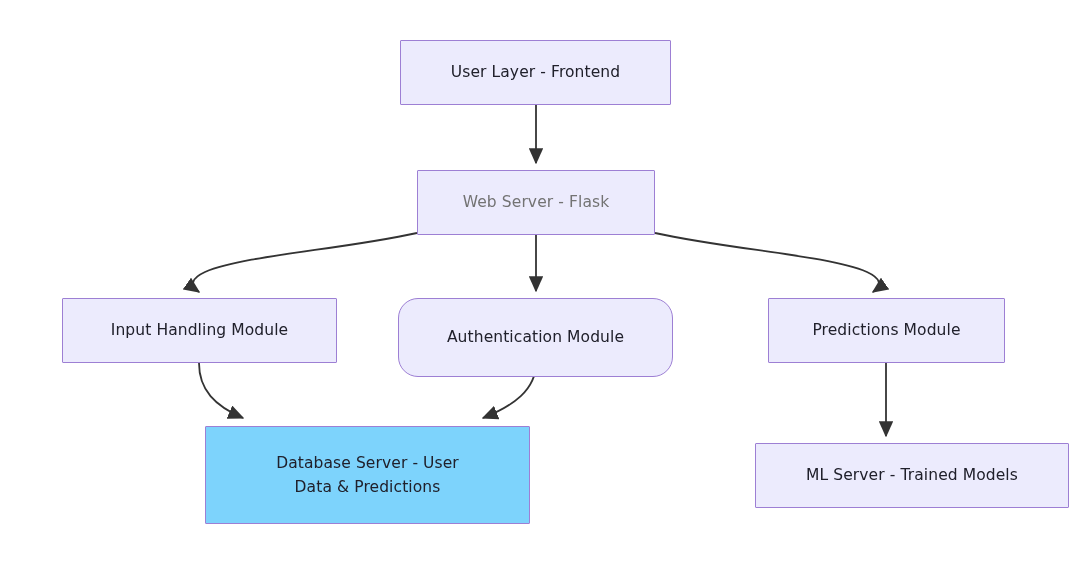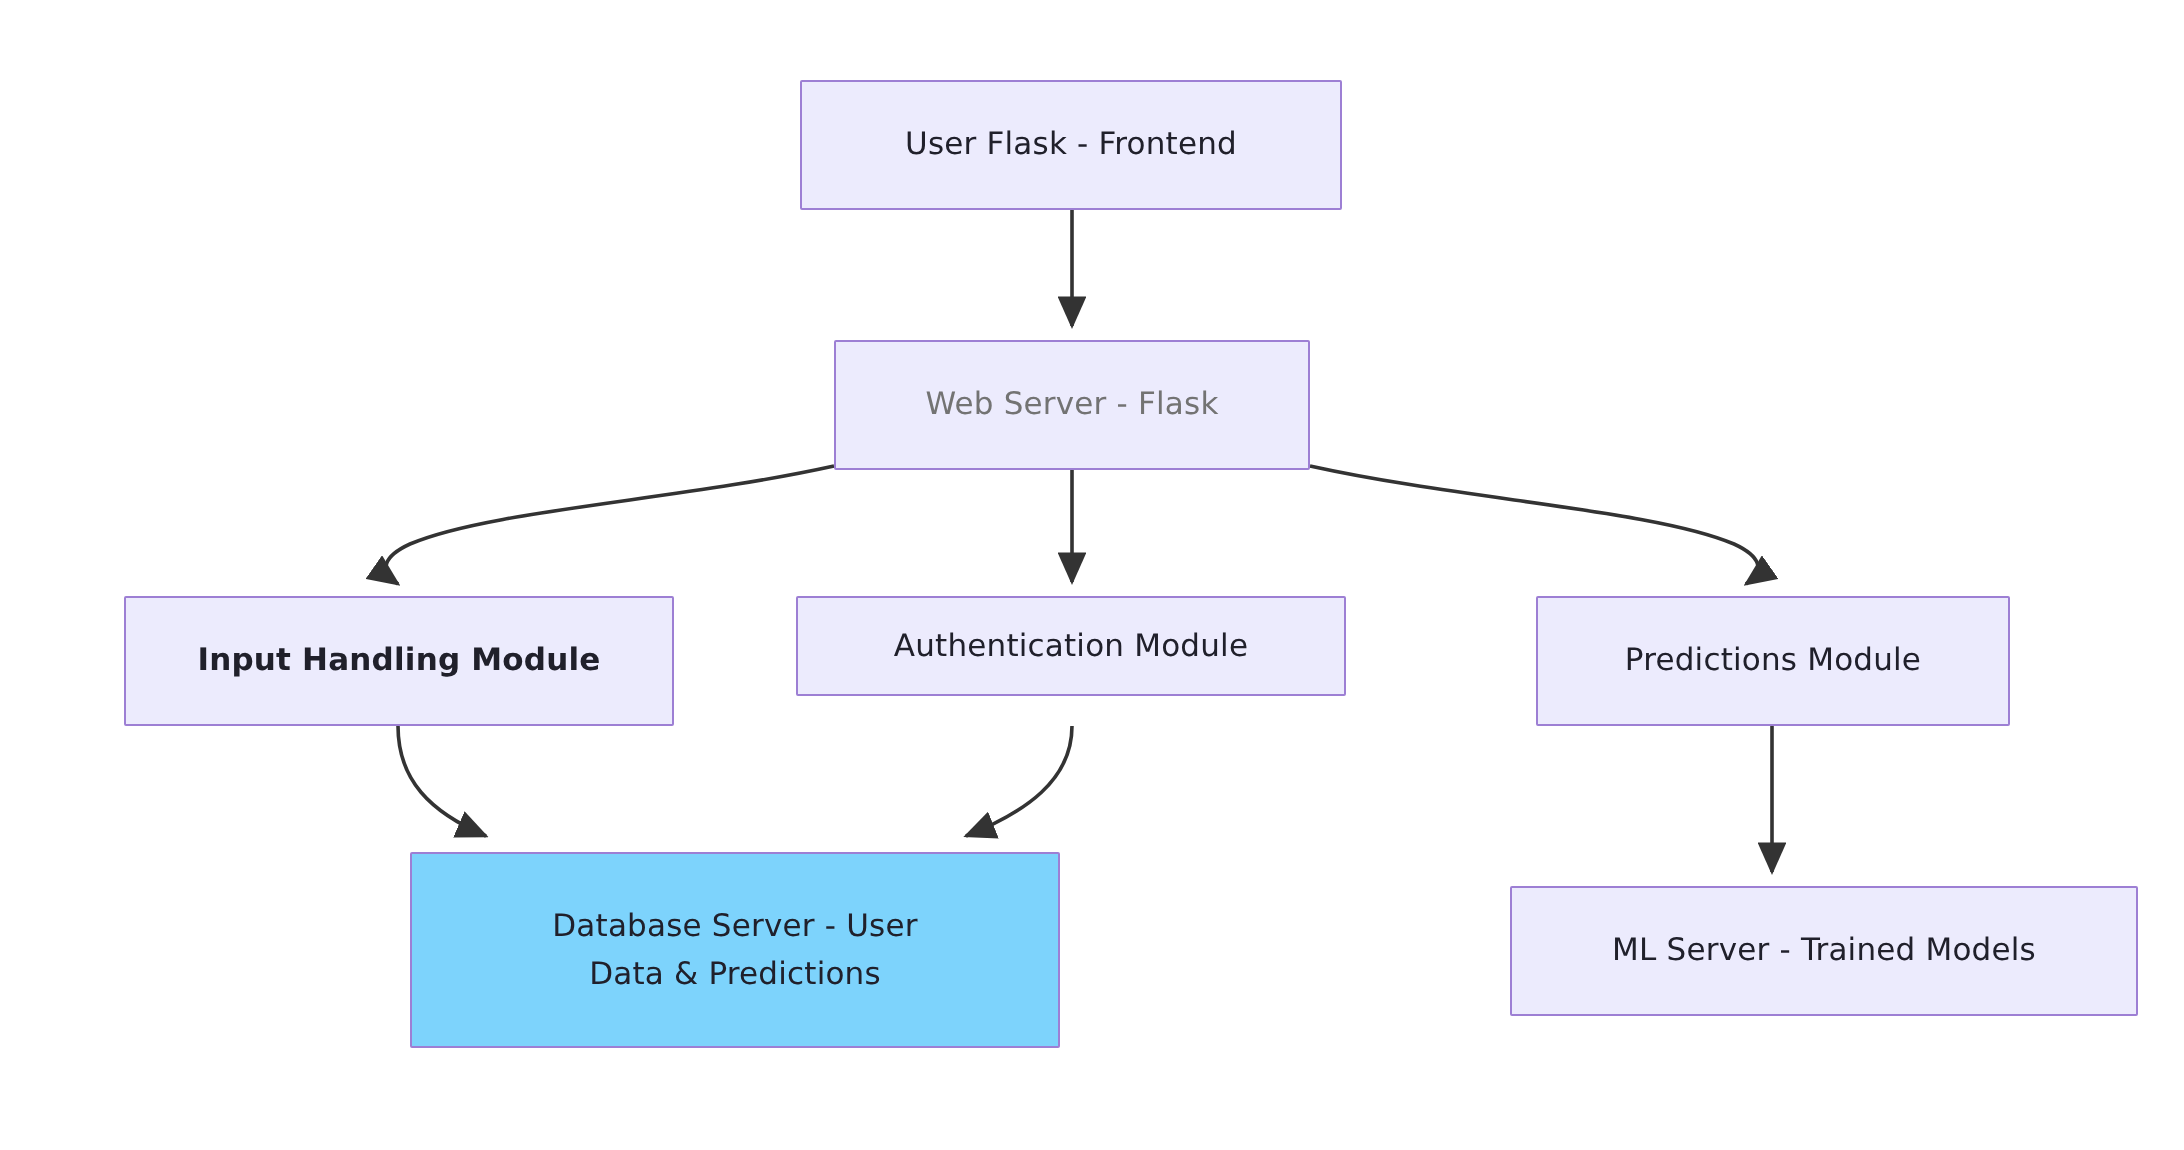--- a/index.html
+++ b/index.html
@@ -69,29 +69,29 @@
         <path class="edge-path" d="M 536 235 L 536 291" stroke="#333333" marker-end="url(#arrowhead)"></path>
         <path class="edge-path" d="M 655 233 C 732 250 827 255 867 272 C 880 278 883 285 873 292" stroke="#333333" marker-end="url(#arrowhead)"></path>
         <path class="edge-path" d="M 199 363 C 199 390 215 406 243 418" stroke="#333333" marker-end="url(#arrowhead)"></path>
         <path class="edge-path" d="M 536 363 C 536 390 513 406 483 418" stroke="#333333" marker-end="url(#arrowhead)"></path>
         <path class="edge-path" d="M 886 363 L 886 436" stroke="#333333" marker-end="url(#arrowhead)"></path>
       </g>
   </svg>
 
   <div id="node-group">
       <div class="node" style="left: 400px; top: 40px; width: 271px; height: 65px; background: rgb(236, 235, 253); border-color: rgb(157, 127, 212);">
-        <span class="node-label" style="color: rgb(32, 32, 43);">User Flask - Frontend</span>
+        <span class="node-label" style="color: rgb(32, 32, 43);">User Layer - Frontend</span>
       </div>
       <div class="node" style="left: 417px; top: 170px; width: 238px; height: 65px; background: rgb(236, 235, 253); border-color: rgb(157, 127, 212);">
         <span class="node-label" style="color: #737373;">Web Server - Flask</span>
       </div>
-      <div class="node" style="left: 62px; top: 298px; width: 275px; height: 65px; background: rgb(236, 235, 253); border-color: rgb(157, 127, 212); font-weight: bold;">
+      <div class="node" style="left: 62px; top: 298px; width: 275px; height: 65px; background: rgb(236, 235, 253); border-color: rgb(157, 127, 212);">
         <span class="node-label" style="color: rgb(32, 32, 43);">Input Handling Module</span>
       </div>
-      <div class="node" style="left: 398px; top: 298px; width: 275px; height: 50px; background: rgb(236, 235, 253); border-color: rgb(157, 127, 212);">
+      <div class="node" style="left: 398px; top: 298px; width: 275px; height: 79px; background: rgb(236, 235, 253); border-color: rgb(157, 127, 212); border-radius: 20px;">
         <span class="node-label" style="color: rgb(32, 32, 43);">Authentication Module</span>
       </div>
       <div class="node" style="left: 768px; top: 298px; width: 237px; height: 65px; background: rgb(236, 235, 253); border-color: rgb(157, 127, 212);">
         <span class="node-label" style="color: rgb(32, 32, 43);">Predictions Module</span>
       </div>
       <div class="node" style="left: 205px; top: 426px; width: 325px; height: 98px; background: #7dd3fc; border-color: rgb(157, 127, 212);">
         <span class="node-label" style="color: rgb(32, 32, 43);">Database Server - User
 Data &amp; Predictions</span>
       </div>
       <div class="node" style="left: 755px; top: 443px; width: 314px; height: 65px; background: rgb(236, 235, 253); border-color: rgb(157, 127, 212);">

